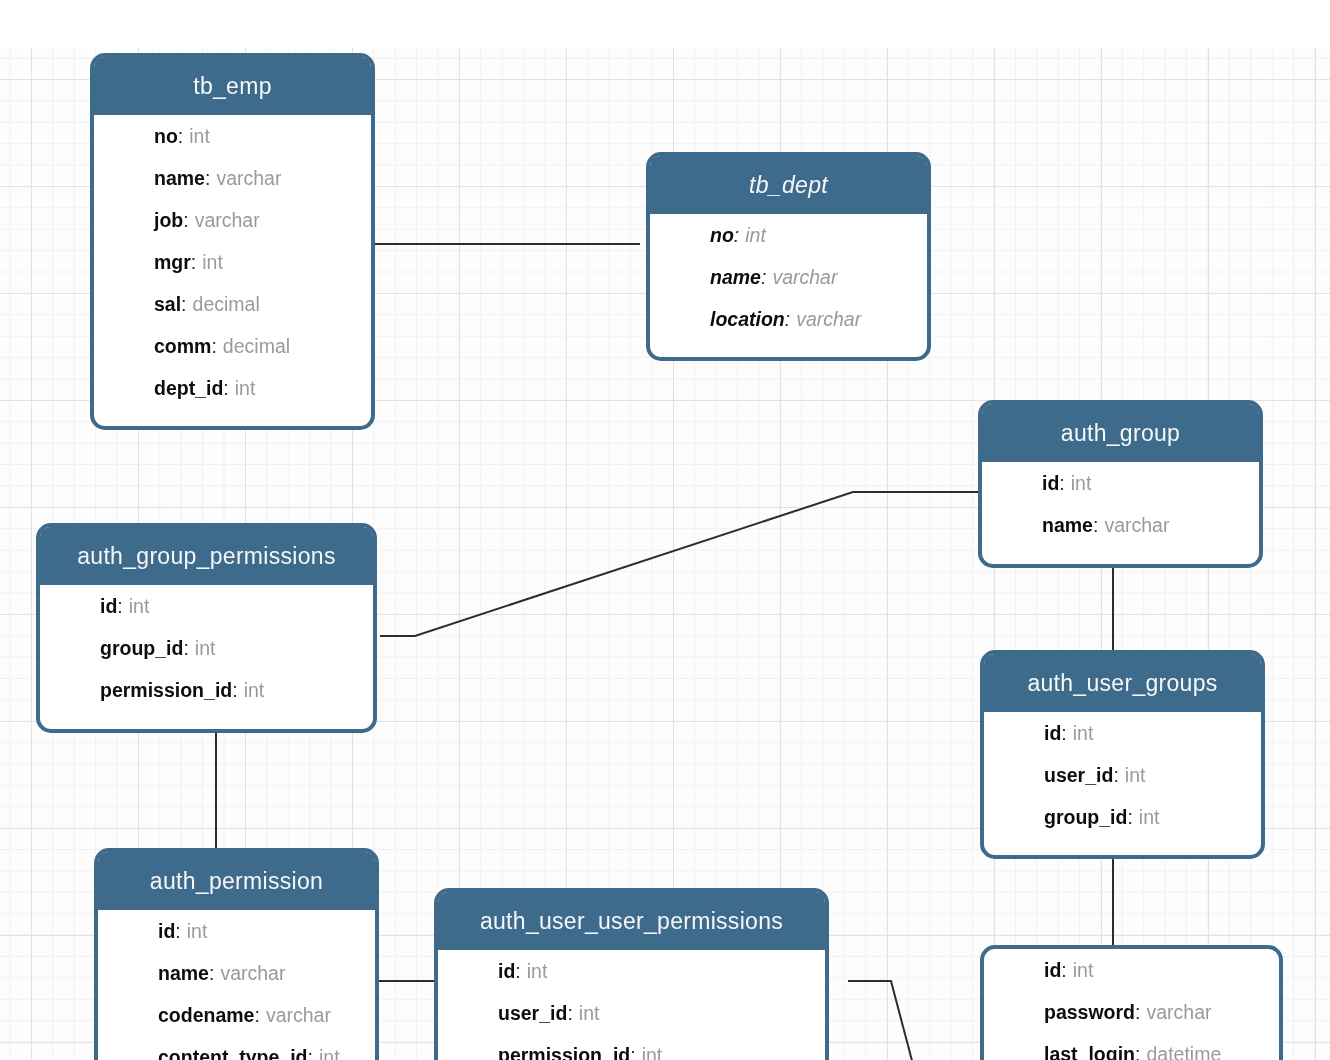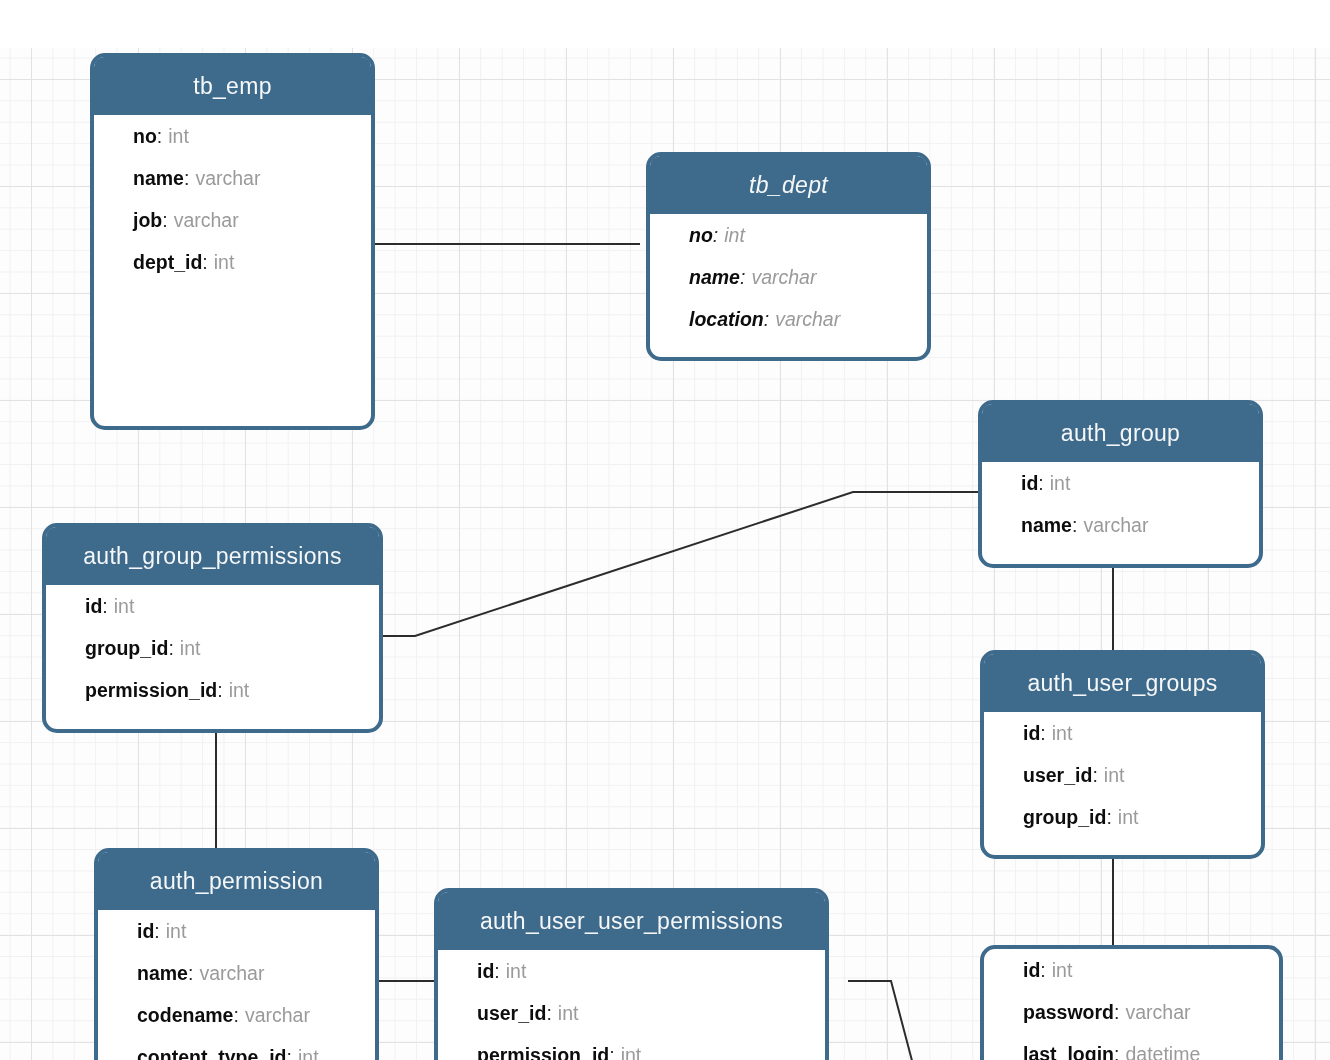--- a/index.html
+++ b/index.html
@@ -21,29 +21,29 @@
   .tbl{
     position:absolute;z-index:2;box-sizing:border-box;
     background:#ffffff;border:4px solid #3e6a8c;border-radius:15px;
   }
   .tbl-header{
     background:#3e6a8c;height:58px;border-radius:10px 10px 0 0;
     display:flex;align-items:center;justify-content:center;
   }
   .tbl-title{color:#f5f7f8;font-size:23px;letter-spacing:.3px;}
   .tbl-body{padding-top:0;}
-  .row{height:42px;line-height:42px;padding-left:39px;font-size:19.5px;white-space:nowrap;}
+  .row{height:42px;line-height:42px;padding-left:60px;font-size:19.5px;white-space:nowrap;}
   .fname{color:#0d0d0d;font-weight:bold;}
   .colon{color:#2a2a2a;}
   .ftype{color:#9a9a9a;margin-left:6px;}
   
   #t0{left:90px;top:5px;width:285px;height:377px;}
   #t1{left:646px;top:104px;width:285px;height:209px;font-style:italic;}
   #t2{left:978px;top:352px;width:285px;height:168px;}
-  #t3{left:42px;top:475px;width:341px;height:210px;}
+  #t3{left:36px;top:475px;width:341px;height:210px;}
   #t4{left:980px;top:602px;width:285px;height:209px;}
   #t5{left:94px;top:800px;width:285px;height:251px;}
   #t6{left:434px;top:840px;width:395px;height:210px;}
   #t7{left:980px;top:897px;width:303px;height:300px;}
 </style>
 </head>
 <body>
 
 <div id="canvas">
 
@@ -59,20 +59,23 @@
   </svg>
 
   <div class="tbl" id="t0">
     <div class="tbl-header">
       <span class="tbl-title">tb_emp</span>
     </div>
     <div class="tbl-body">
       <div class="row"><span class="fname">no</span><span class="colon">:</span><span class="ftype">int</span></div>
       <div class="row"><span class="fname">name</span><span class="colon">:</span><span class="ftype">varchar</span></div>
       <div class="row"><span class="fname">job</span><span class="colon">:</span><span class="ftype">varchar</span></div>
+      <div class="row"><span class="fname">mgr</span><span class="colon">:</span><span class="ftype">int</span></div>
+      <div class="row"><span class="fname">sal</span><span class="colon">:</span><span class="ftype">decimal</span></div>
+      <div class="row"><span class="fname">comm</span><span class="colon">:</span><span class="ftype">decimal</span></div>
       <div class="row"><span class="fname">dept_id</span><span class="colon">:</span><span class="ftype">int</span></div>
     </div>
   </div>
 
   <div class="tbl" id="t1">
     <div class="tbl-header">
       <span class="tbl-title">tb_dept</span>
     </div>
     <div class="tbl-body">
       <div class="row"><span class="fname">no</span><span class="colon">:</span><span class="ftype">int</span></div>

